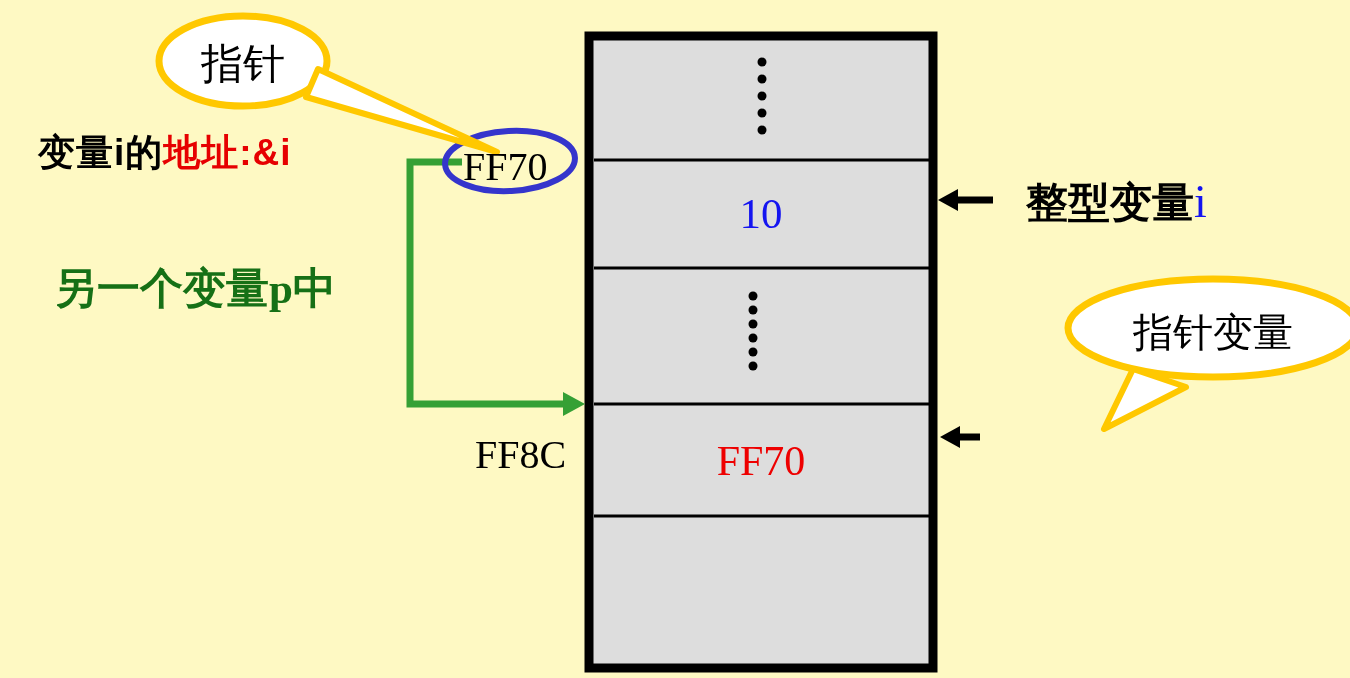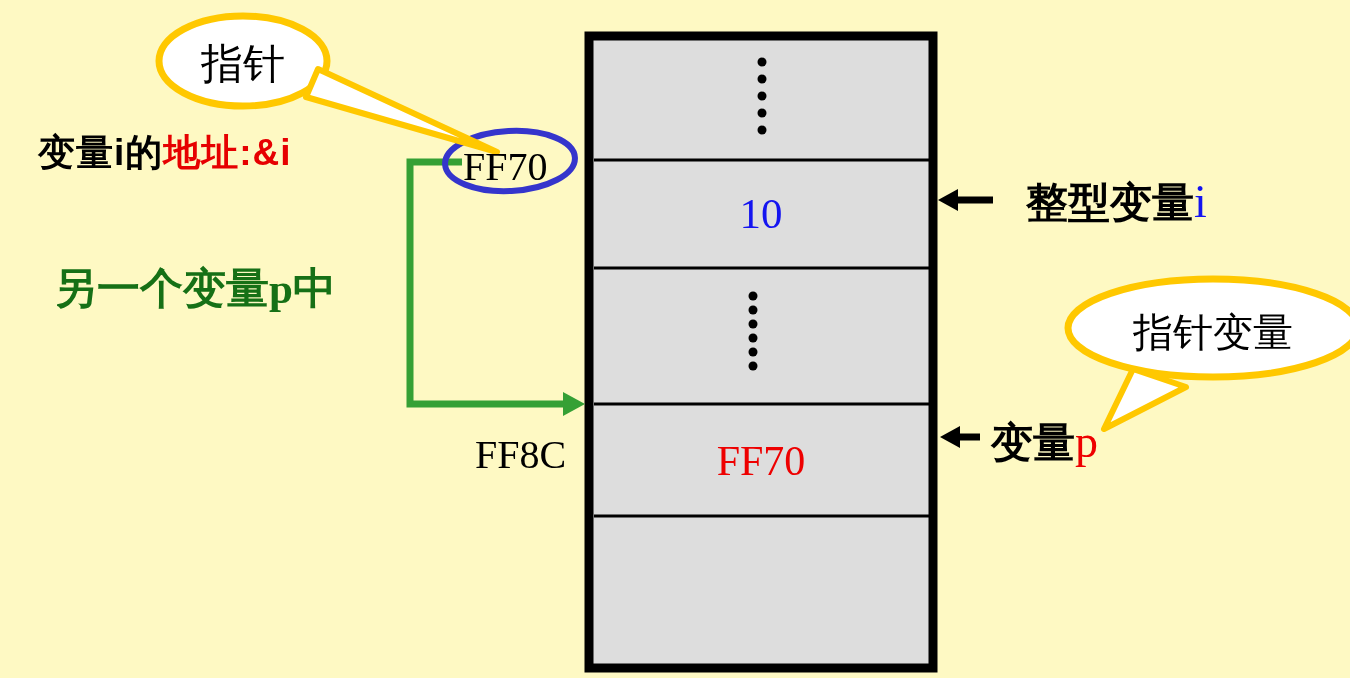--- a/index.html
+++ b/index.html
@@ -125,19 +125,16 @@
   <div id="addr-ff70" class="t addr">FF70</div>
   <div id="addr-ff8c" class="t addr">FF8C</div>
 
   <div id="val-int" class="t cellval">10</div>
   <div id="val-ptr" class="t cellval">FF70</div>
 
   <div id="label-int-var" class="t cjk">
     <span>整型变量</span><span class="varletter">i</span>
   </div>
 
-  <div id="label-p-var" class="t cjk">
-    <span>变量</span><span class="varletter">p</span>
-  </div>
 
   <div id="bubble-ptrvar-label" class="t cjk">指针变量</div>
 
 </div>
 
 </body></html>

